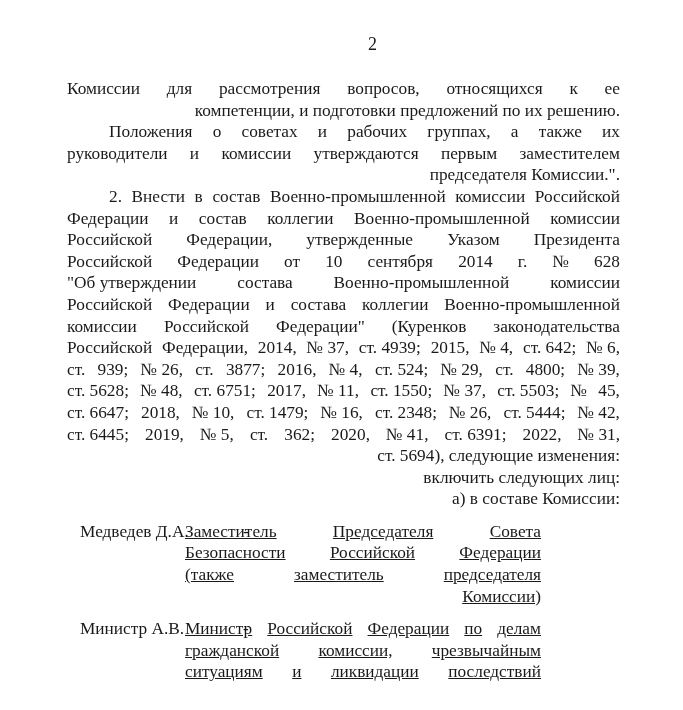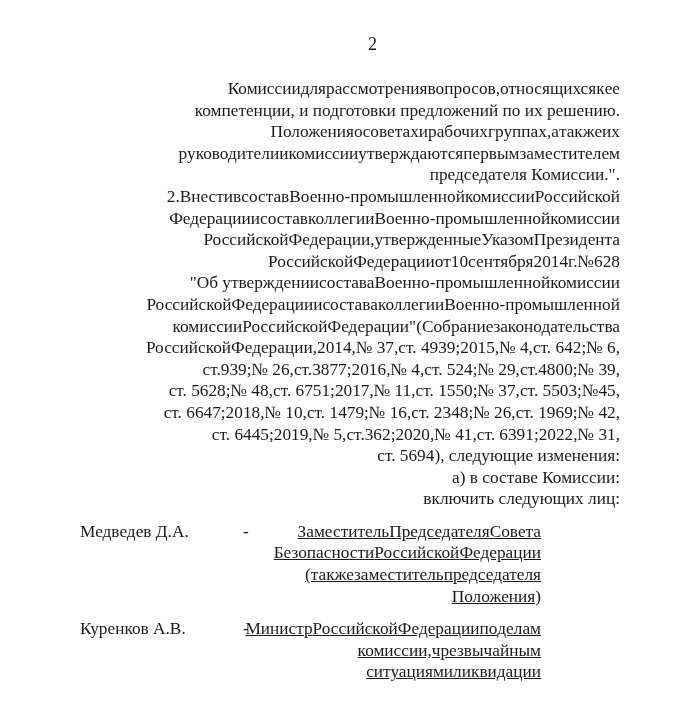--- a/index.html
+++ b/index.html
@@ -8,21 +8,21 @@
   .page { position: absolute; left: 0; top: 0; width: 683px; height: 710px; background: #fff; }
   .page-num { position: absolute; top: 34px; left: 0; width: 683px; text-align: center;
               font-size: 18px; padding-left: 62px; box-sizing: border-box; }
   .body { position: absolute; left: 67px; top: 78px; width: 553px; font-size: 17.3px; line-height: 21.6px; }
   .p { margin: 0; text-align: justify; text-align-last: auto; }
   .ind { padding-left: 42px; }
   .member { position: relative; margin-top: 11px; }
   .member .name { position: absolute; left: 13px; top: 0; }
   .member .dash { position: absolute; left: 176px; top: 0; }
   .member .role { margin-left: 118px; width: 356px; text-decoration: underline; }
-  .jline { display: flex; justify-content: flex-end; height: 21.6px; white-space: nowrap; }
+  .jline { display: flex; justify-content: space-between; height: 21.6px; white-space: nowrap; }
   .jline.left { justify-content: flex-end; gap: 0.28em; }
 </style>
 </head>
 <body>
 
 <div class="page">
   <div class="page-num">2</div>
   <div class="body" id="doc-body">
       <div class="p">
         <div class="jline">
@@ -109,21 +109,21 @@
           <span>Федерации</span>
           <span>и</span>
           <span>состава</span>
           <span>коллегии</span>
           <span>Военно-промышленной</span>
         </div>
         <div class="jline">
           <span>комиссии</span>
           <span>Российской</span>
           <span>Федерации"</span>
-          <span>(Собрание</span>
+          <span>(Куренков</span>
           <span>законодательства</span>
         </div>
         <div class="jline">
           <span>Российской</span>
           <span>Федерации,</span>
           <span>2014,</span>
           <span>№ 37,</span>
           <span>ст. 4939;</span>
           <span>2015,</span>
           <span>№ 4,</span>
@@ -157,47 +157,47 @@
           <span>45,</span>
         </div>
         <div class="jline">
           <span>ст. 6647;</span>
           <span>2018,</span>
           <span>№ 10,</span>
           <span>ст. 1479;</span>
           <span>№ 16,</span>
           <span>ст. 2348;</span>
           <span>№ 26,</span>
-          <span>ст. 1969;</span>
+          <span>ст. 5444;</span>
           <span>№ 42,</span>
         </div>
         <div class="jline">
           <span>ст. 6445;</span>
           <span>2019,</span>
           <span>№ 5,</span>
           <span>ст.</span>
           <span>362;</span>
           <span>2020,</span>
           <span>№ 41,</span>
           <span>ст. 6391;</span>
           <span>2022,</span>
           <span>№ 31,</span>
         </div>
         <div class="jline left">
           <span>ст. 5694), следующие изменения:</span>
         </div>
       </div>
       <div class="p">
         <div class="jline left ind">
+          <span>включить следующих лиц:</span>
+        </div>
+      </div>
+      <div class="p">
+        <div class="jline left ind">
           <span>а) в составе Комиссии:</span>
-        </div>
-      </div>
-      <div class="p">
-        <div class="jline left ind">
-          <span>включить следующих лиц:</span>
         </div>
       </div>
       <div class="member">
         <div class="name">Медведев Д.А.</div>
         <div class="dash">-</div>
         <div class="role">
           <div class="jline">
             <span>Заместитель</span>
             <span>Председателя</span>
             <span>Совета</span>
@@ -206,40 +206,42 @@
             <span>Безопасности</span>
             <span>Российской</span>
             <span>Федерации</span>
           </div>
           <div class="jline">
             <span>(также</span>
             <span>заместитель</span>
             <span>председателя</span>
           </div>
           <div class="jline left">
-            <span>Положения)</span>
+            <span>Комиссии)</span>
           </div>
         </div>
       </div>
       <div class="member">
-        <div class="name">Куренков А.В.</div>
+        <div class="name">Министр А.В.</div>
         <div class="dash">-</div>
         <div class="role">
           <div class="jline">
             <span>Министр</span>
             <span>Российской</span>
             <span>Федерации</span>
             <span>по</span>
             <span>делам</span>
           </div>
           <div class="jline">
+            <span>гражданской</span>
             <span>комиссии,</span>
             <span>чрезвычайным</span>
           </div>
           <div class="jline">
             <span>ситуациям</span>
             <span>и</span>
             <span>ликвидации</span>
+            <span>последствий</span>
           </div>
         </div>
       </div>
     </div>
 </div>
 
 </body></html>

